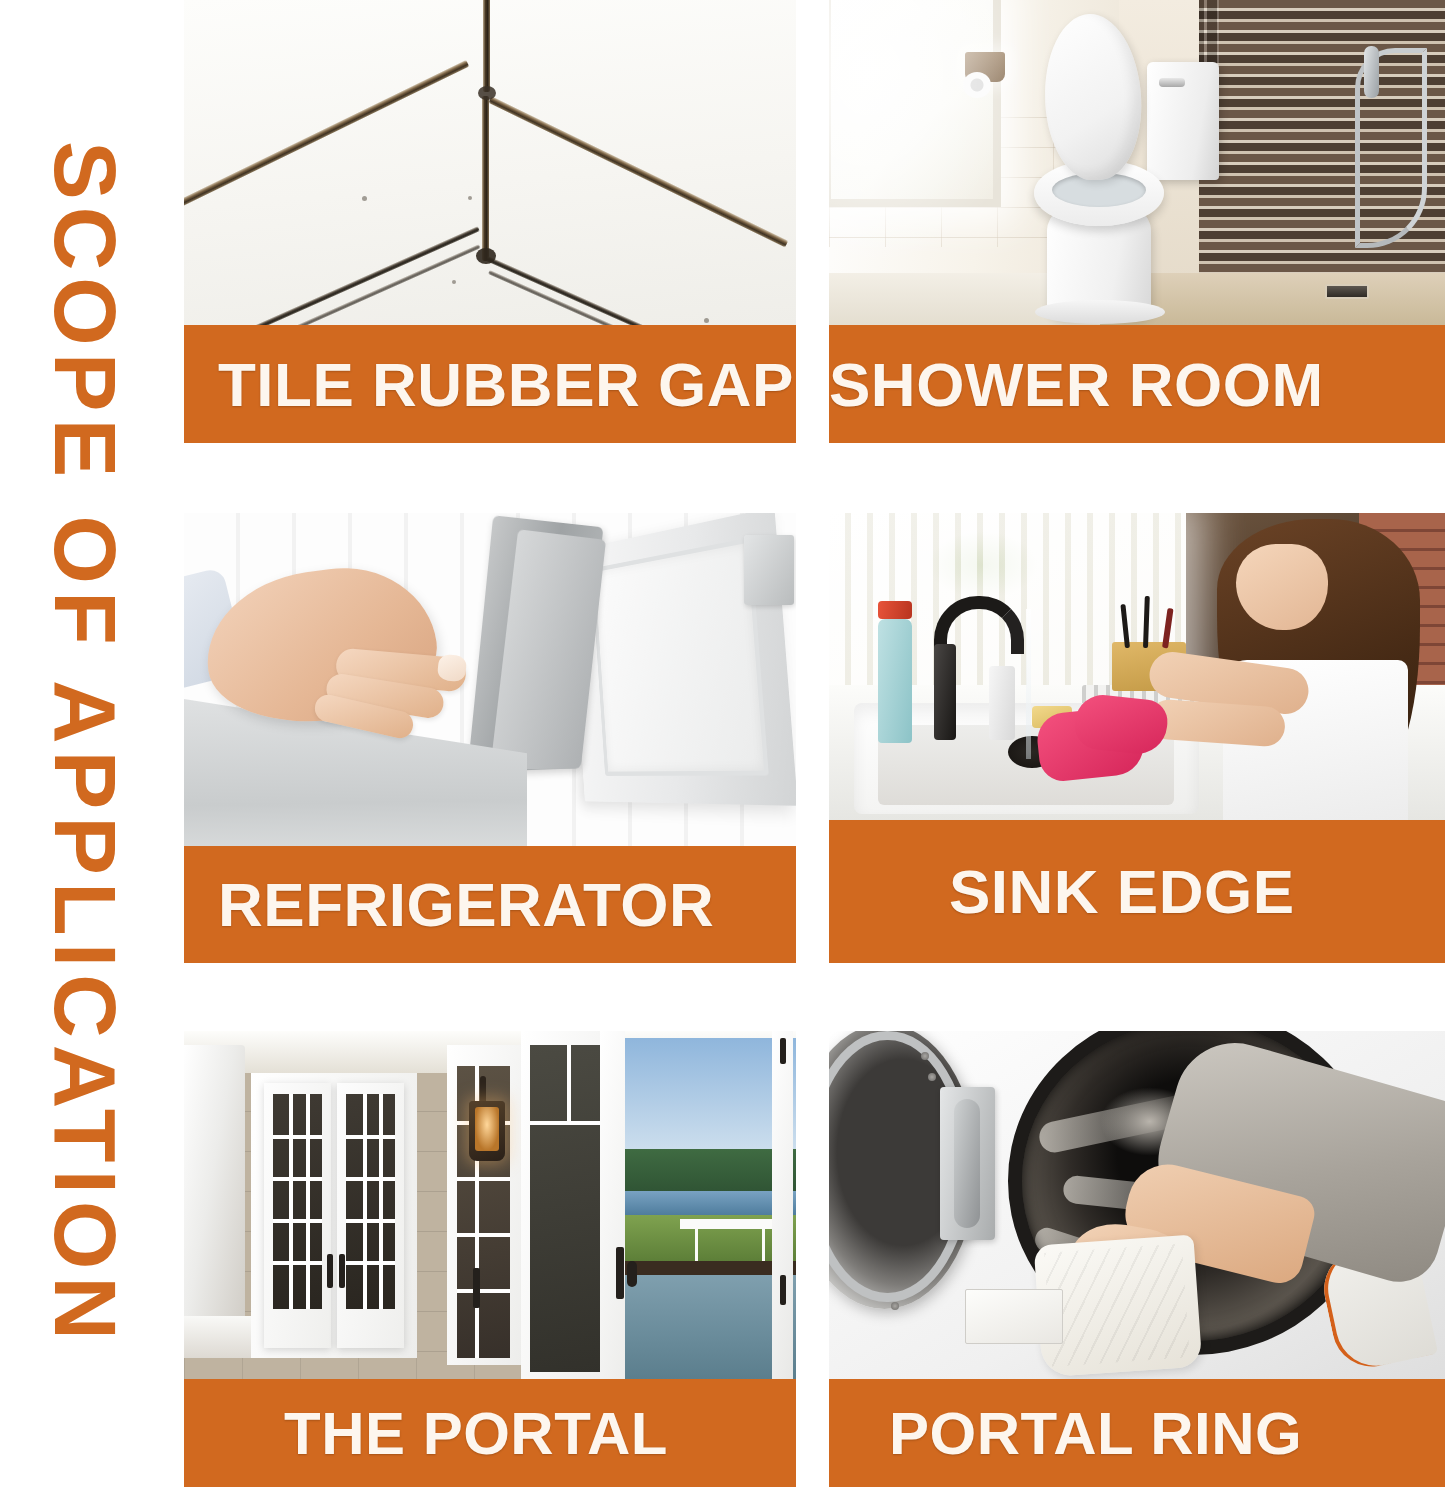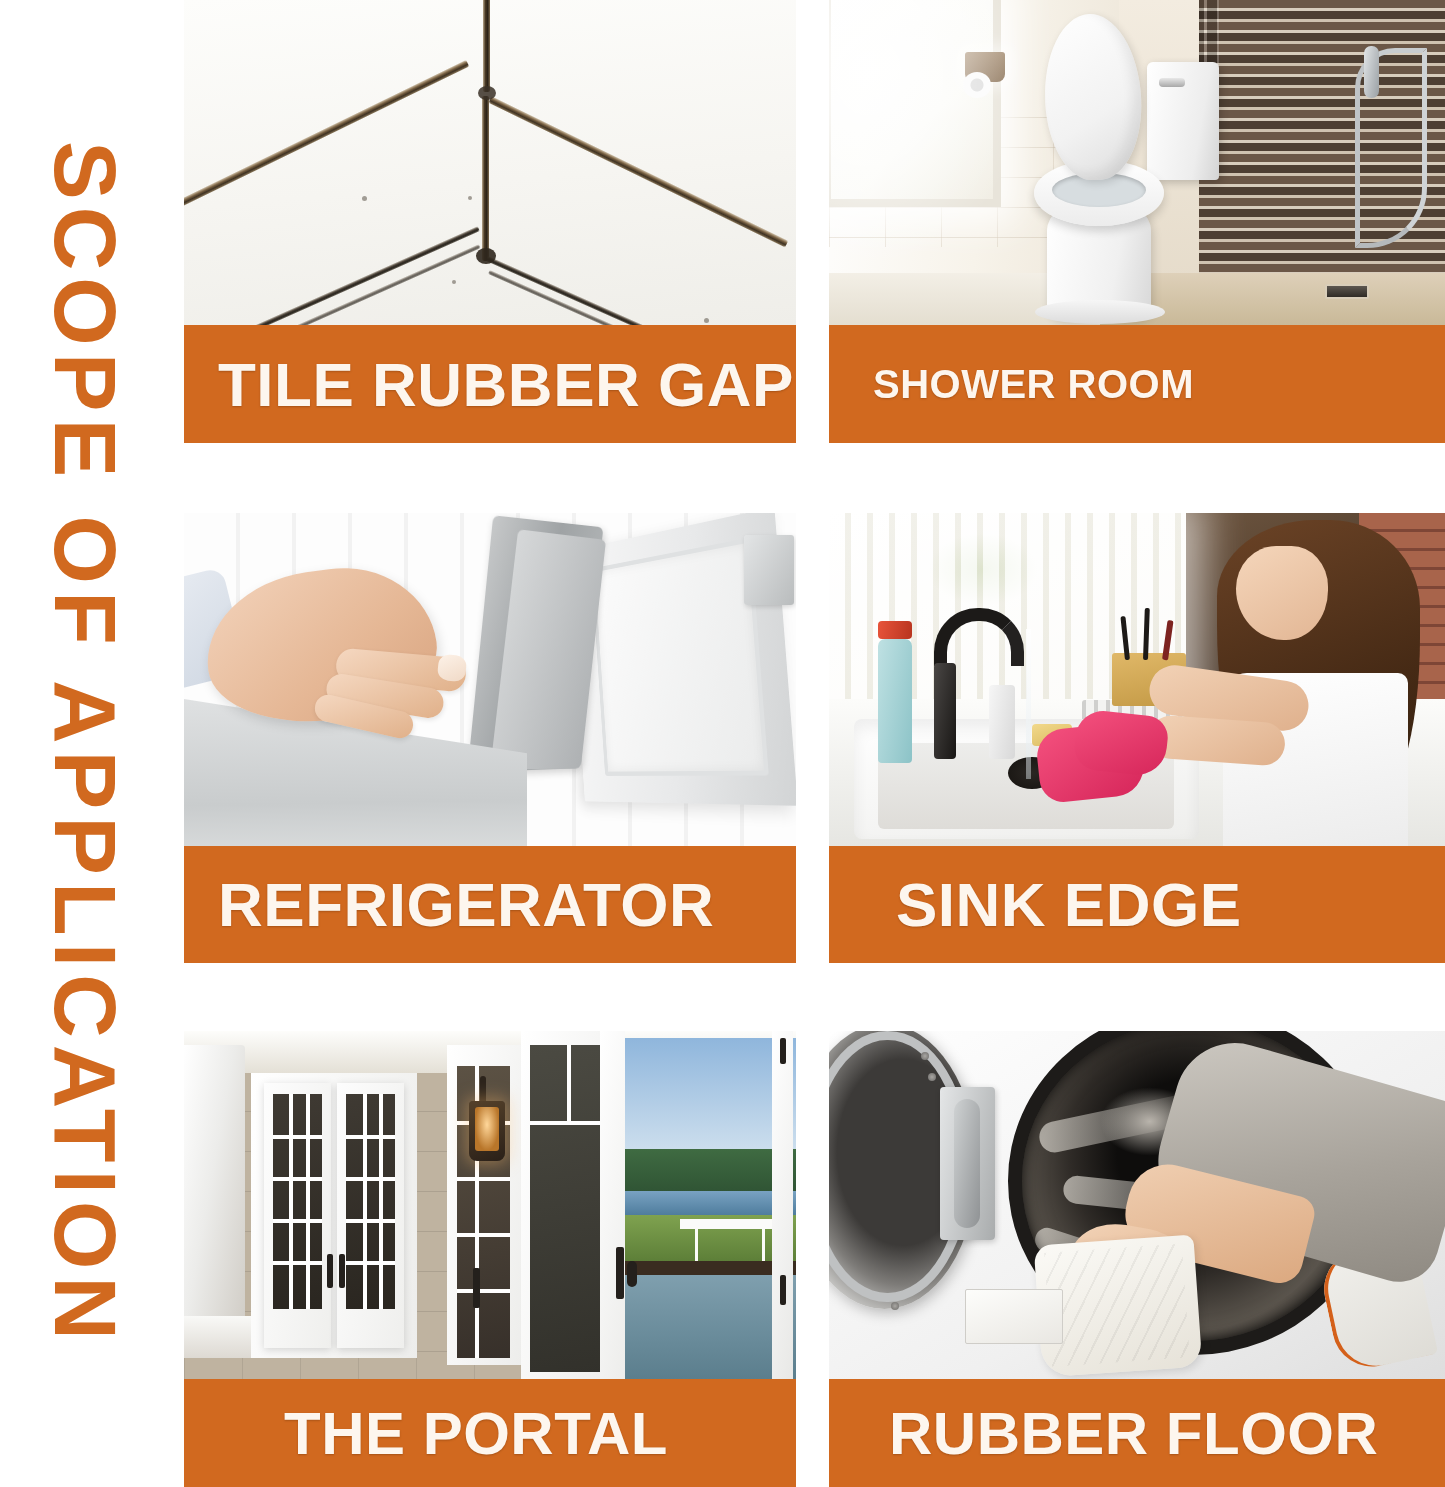--- a/index.html
+++ b/index.html
@@ -48,23 +48,23 @@
     color: #FDF6EE;
     display: flex; align-items: center;
     font-weight: 700;
     letter-spacing: 0.5px;
     text-shadow: 0 1px 2px rgba(90,40,5,.35);
     overflow: hidden;
     white-space: nowrap;
   }
   
   .c1 .photo { height: 325px; } .c1 .banner { height: 118px; font-size: 62px; padding-left: 34px; }
-  .c2 .photo { height: 325px; } .c2 .banner { height: 118px; font-size: 40px; padding-left: 44px; }
+  .c2 .photo { height: 325px; } .c2 .banner { height: 118px; font-size: 62px; }
   .c3 .photo { height: 335px; } .c3 .banner { height: 117px; font-size: 62px; padding-left: 34px; }
-  .c4 .photo { height: 335px; } .c4 .banner { height: 117px; font-size: 62px; padding-left: 67px; }
+  .c4 .photo { height: 335px; } .c4 .banner { height: 143px; font-size: 62px; padding-left: 120px; }
   .c5 .photo { height: 340px; } .c5 .banner { height: 108px; font-size: 60px; padding-left: 100px; }
   .c6 .photo { height: 340px; } .c6 .banner { height: 108px; font-size: 60px; padding-left: 60px; }
   .c1, .c2 { margin-top: 0; }
   .c3, .c4 { margin-top: 70px; }
   .c5, .c6 { margin-top: 68px; }
 
   
   .tile-bg { position:absolute; inset:0; background: linear-gradient(175deg,#fdfdfb 0%,#f6f5f1 55%,#efeee9 100%); }
   .grout {
     position:absolute; transform-origin: left center;
@@ -534,18 +534,18 @@
           <div class="wm-screw" style="left:10%; top:78%;"></div>
           <div class="wm-label-orange"></div>
           <div class="wm-arm"></div>
           <div class="wm-arm-skin"></div>
           <div class="wm-hand"></div>
           <div class="wm-cloth"></div>
           <div class="wm-label"></div>
         </div>
       </div>
       <div class="banner" style="background: rgb(209, 105, 31); color: rgb(253, 246, 238);">
-        <span>RUBBER FLOOR</span>
+        <span>PORTAL RING</span>
       </div>
     </div>
 
   </div>
 </div>
 
 </body></html>

